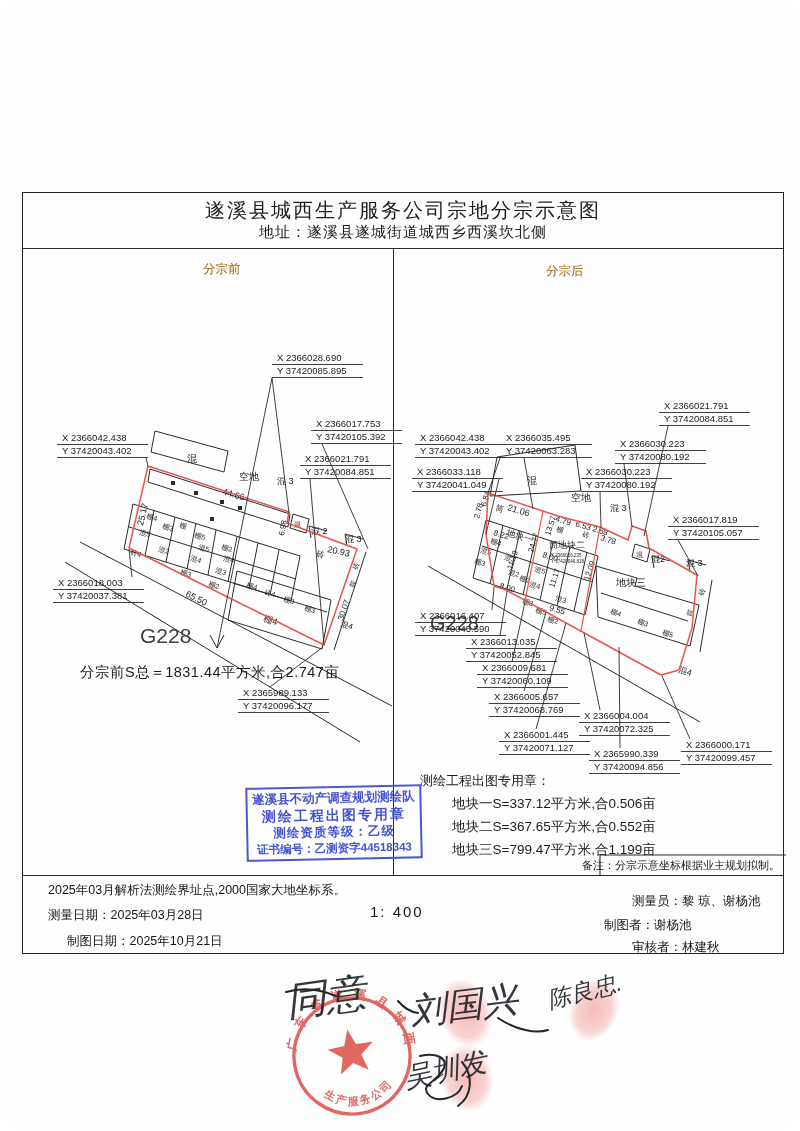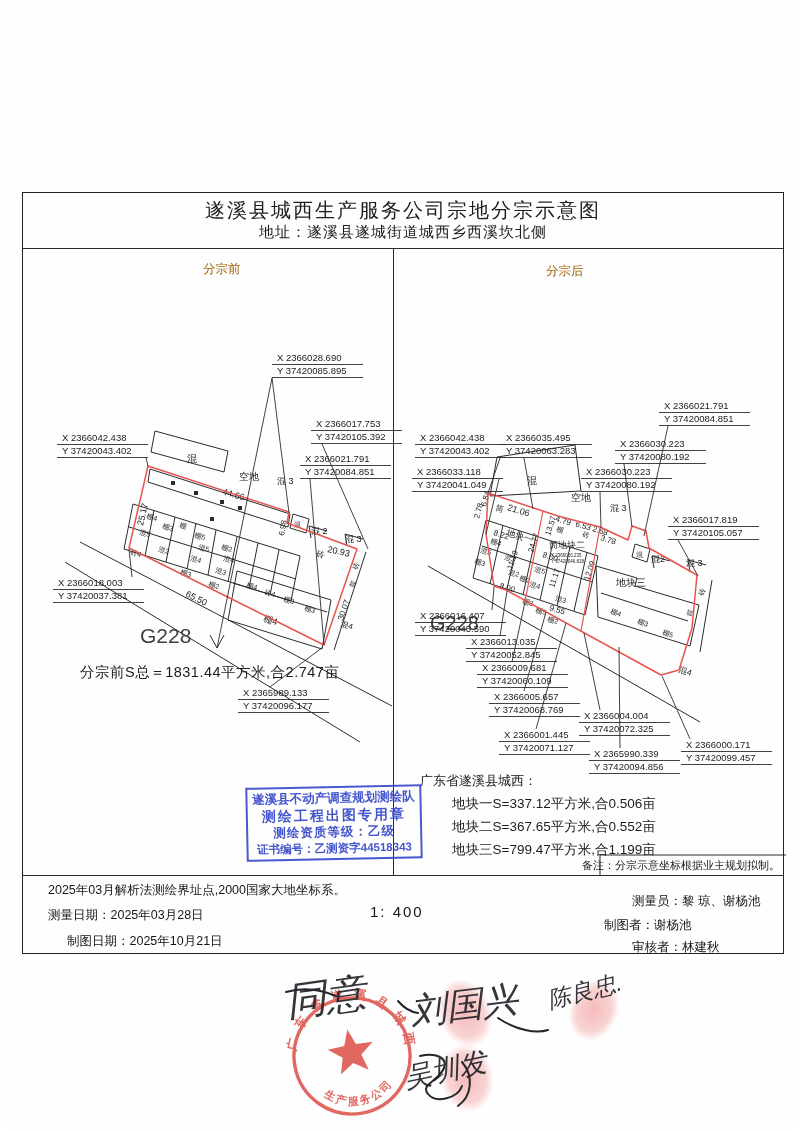--- a/index.html
+++ b/index.html
@@ -289,21 +289,21 @@
       <text x="686" y="761" font-size="9.5" fill="#1b1b1b">Y  37420099.457</text>
       <line x1="681" y1="751.5" x2="772" y2="751.5" stroke="#2b2b2b" stroke-width="0.9"></line>
       <line x1="681" y1="764.5" x2="772" y2="764.5" stroke="#2b2b2b" stroke-width="0.9"></line>
       <line x1="690" y1="739" x2="662" y2="676" stroke="#2b2b2b" stroke-width="0.9"></line>
       <line x1="600" y1="855" x2="786" y2="855" stroke="#2b2b2b" stroke-width="1"></line>
       <line x1="600" y1="855" x2="600" y2="875" stroke="#2b2b2b" stroke-width="1"></line>
     </svg>
 
   <div class="abs area-before">分宗前S总＝1831.44平方米,合2.747亩</div>
 
-  <div class="abs tbl-title">广东省遂溪县城西：</div>
+  <div class="abs tbl-title">测绘工程出图专用章：</div>
   <div class="abs tbl-row r1">地块一S=337.12平方米,合0.506亩</div>
   <div class="abs tbl-row r2">地块二S=367.65平方米,合0.552亩</div>
   <div class="abs tbl-row r3">地块三S=799.47平方米,合1.199亩</div>
 
   <div class="abs note">备注：分宗示意坐标根据业主规划拟制。</div>
 
   <div class="abs blue-stamp">
     <div class="bs1">遂溪县不动产调查规划测绘队</div>
     <div class="bs2">测绘工程出图专用章</div>
     <div class="bs3">测绘资质等级：乙级</div>

